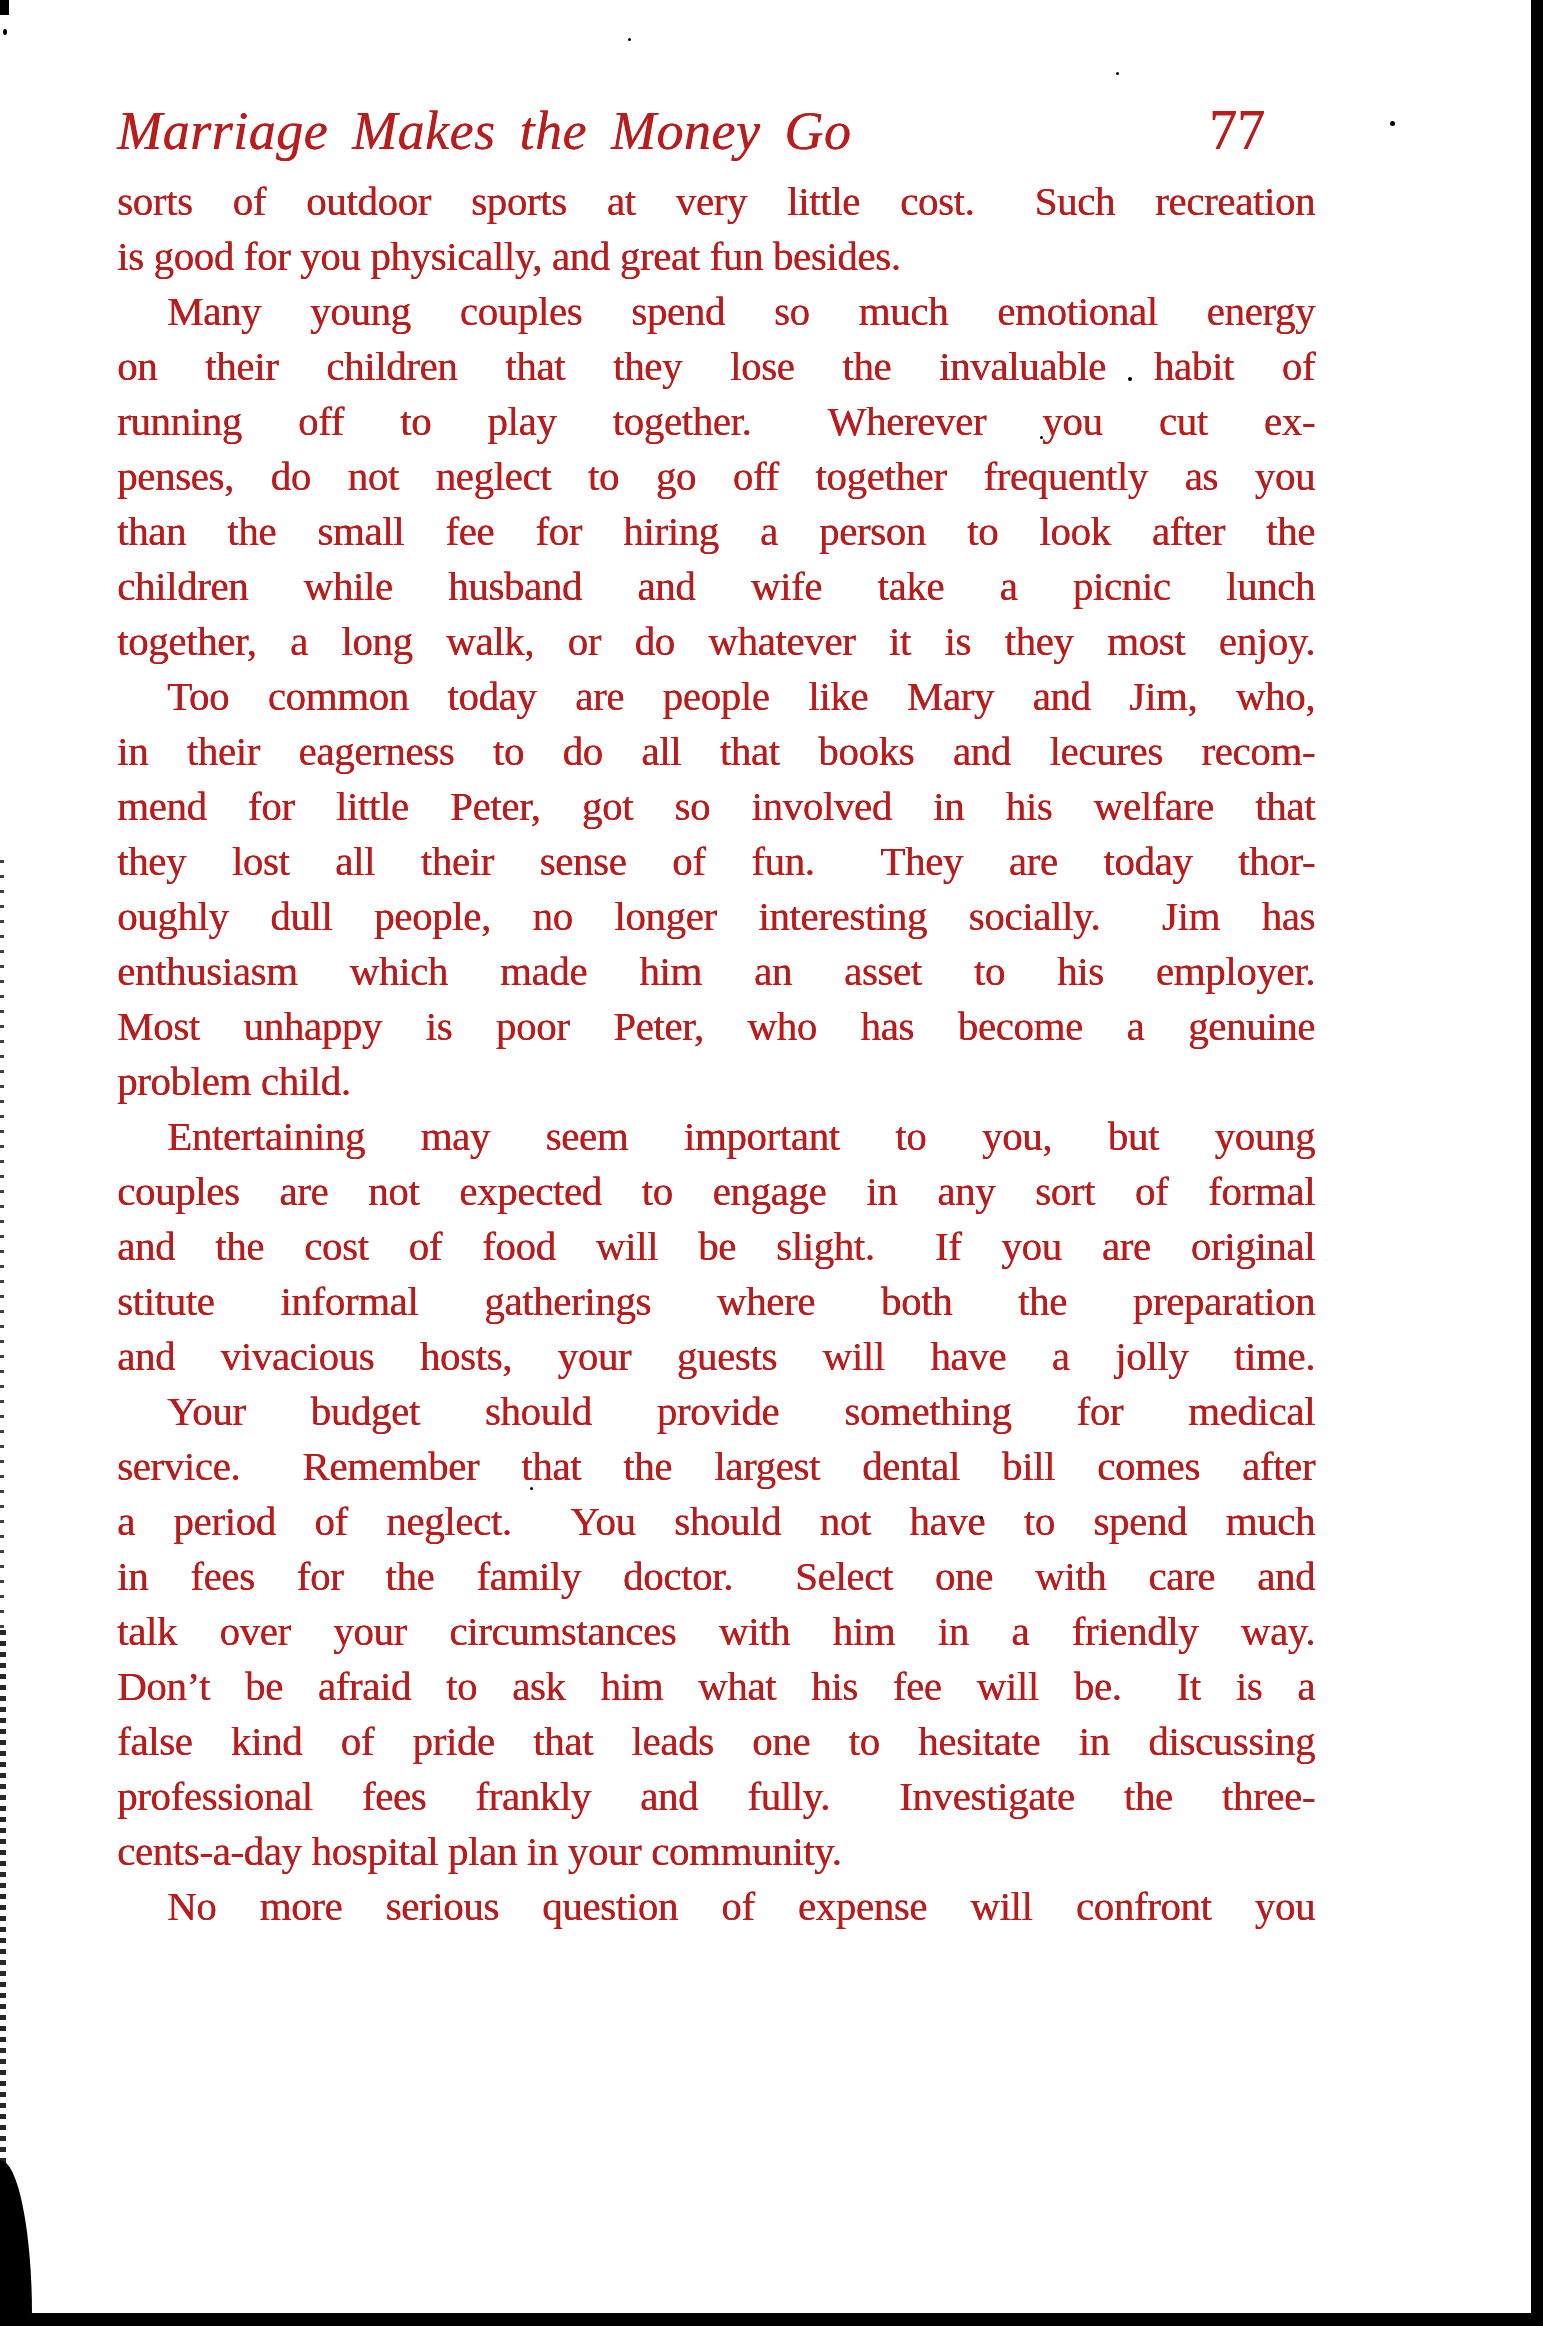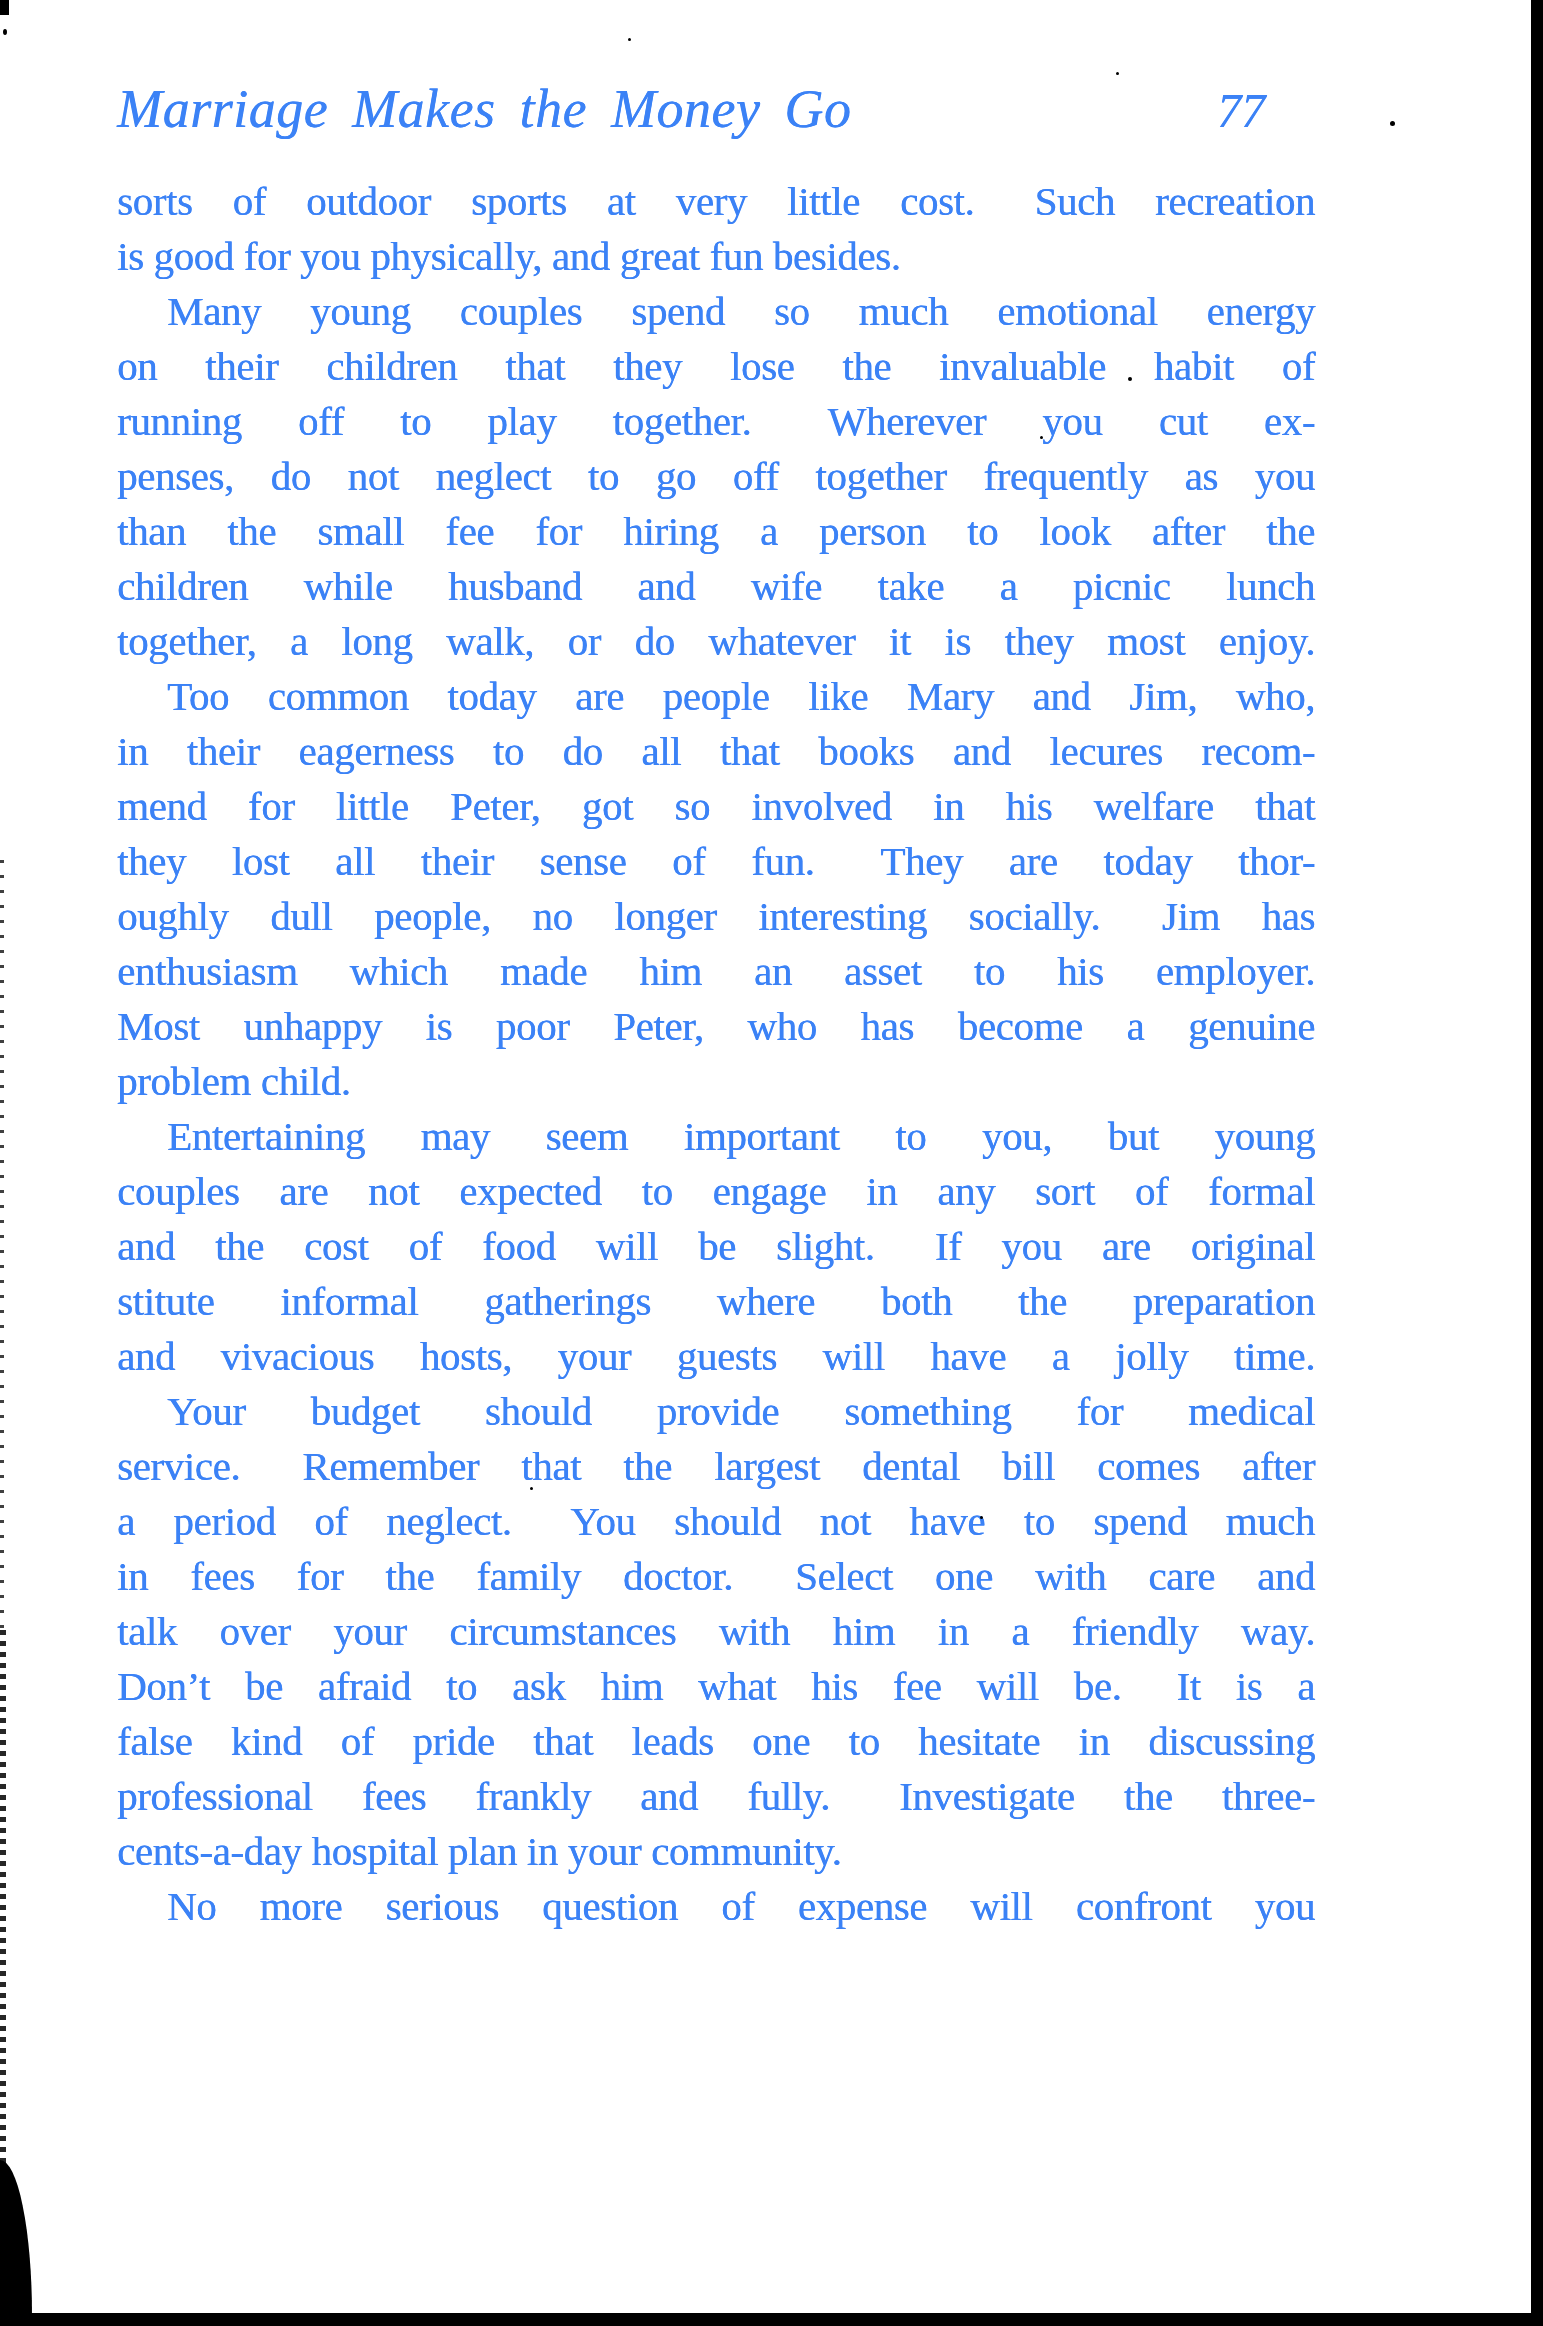--- a/index.html
+++ b/index.html
@@ -1,37 +1,38 @@
 <!DOCTYPE html>
 <html><head>
 <meta charset="utf-8">
 <style>
   html,body { margin:0; padding:0; background:#ffffff; }
   .page {
     position:relative;
     width:1543px; height:2326px;
     background:#ffffff;
-    color:#3b82f6;
+    color:#b91c1c;
     font-family:"Liberation Serif","DejaVu Serif",serif;
     overflow:hidden;
   }
   
   .header-row {
     position:absolute; left:117px; top:82px; width:1198px;
     display:flex; justify-content:space-between; align-items:baseline;
   }
   .title {
     font-style:italic; font-size:54px; line-height:1;
     word-spacing:10px; letter-spacing:0.5px;
     text-shadow:0.4px 0 0 currentColor;
   }
   .pageno {
-    font-style:italic; font-size:48px; line-height:1;
+    font-size:56px; line-height:1;
     margin-right:50px;
     text-shadow:0.5px 0 0 currentColor;
+    margin-top:20px;
   }
   
   .body-text {
     position:absolute; left:117px; top:174px; width:1198px;
     font-size:41px; line-height:55px; letter-spacing:-0.4px;
     text-shadow:0.4px 0 0 currentColor;
   }
   .line { height:55px; text-align:justify; text-align-last:justify; }
   .line.last { text-align-last:left; }
   .line.indent { text-indent:50px; }

